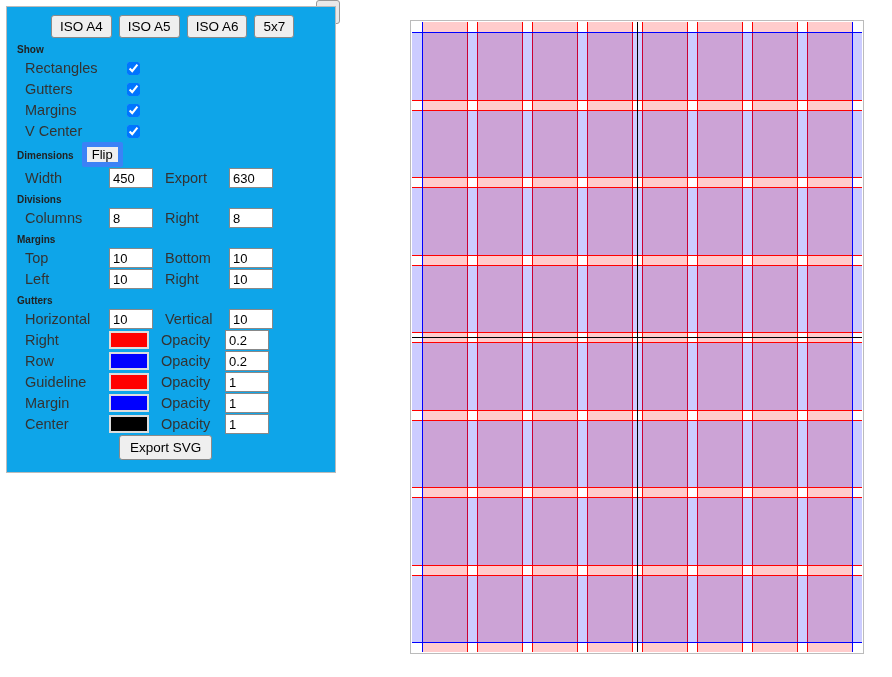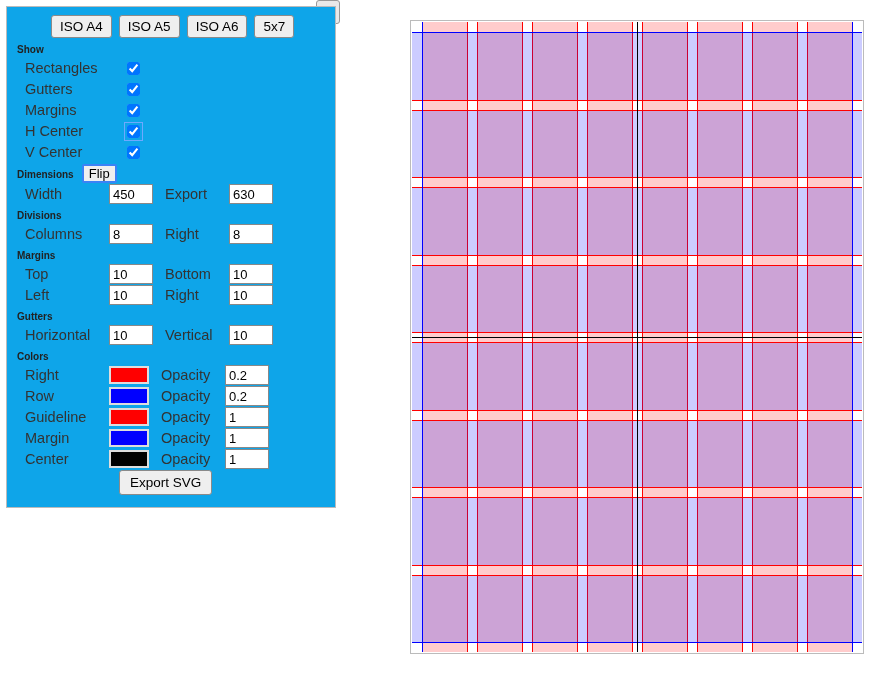--- a/index.html
+++ b/index.html
@@ -88,21 +88,21 @@
   }
   .color-swatch {
     width: 40px;
     height: 18px;
     border: 2px solid #ddd;
     display: inline-block;
     margin-right: 0;
   }
   .flip-btn {
     background: #efefef;
-    border: 2px solid #3b82f6;
+    border: 5px solid #3b82f6;
     border-radius: 2px;
     padding: 0px 5px;
     font-size: 13px;
     cursor: pointer;
     margin-left: 2px;
   }
   .export-row {
     margin-top: 0;
     margin-left: 102px;
   }
@@ -200,24 +200,20 @@
     </div>
   <div class="row">
       <span class="lbl">Gutters</span>
     <input type="checkbox" checked="" style="">
     </div>
   <div class="row">
       <span class="lbl">Margins</span>
     <input type="checkbox" checked="" style="">
     </div>
   <div class="row">
-      <span class="lbl">H Center</span>
-    <input type="checkbox" checked="" class="cb-focused" style="">
-    </div>
-  <div class="row">
       <span class="lbl">V Center</span>
     <input type="checkbox" checked="" style="">
     </div>
 
   <h4 class="sec" style="display:inline-block;margin-right:2px">Dimensions</h4>
   <button class="flip-btn">Flip</button>
   <div class="row">
     <span class="lbl">Width</span>
     <input type="text" class="num" value="450" style="">
     <span class="lbl2">Export</span>
@@ -247,21 +243,20 @@
   </div>
 
   <h4 class="sec">Gutters</h4>
   <div class="row">
     <span class="lbl">Horizontal</span>
     <input type="text" class="num" value="10" style="">
     <span class="lbl2">Vertical</span>
     <input type="text" class="num" value="10" style="">
   </div>
 
-  <h4 class="sec">Colors</h4>
   <div class="row">
     <span class="lbl">Right</span>
     <span class="color-swatch" style="background:#ff0000"></span>
     <span class="lbl2">Opacity</span>
     <input type="text" class="num" value="0.2" style="">
   </div>
   <div class="row">
     <span class="lbl">Row</span>
     <span class="color-swatch" style="background:#0000ff"></span>
     <span class="lbl2">Opacity</span>

